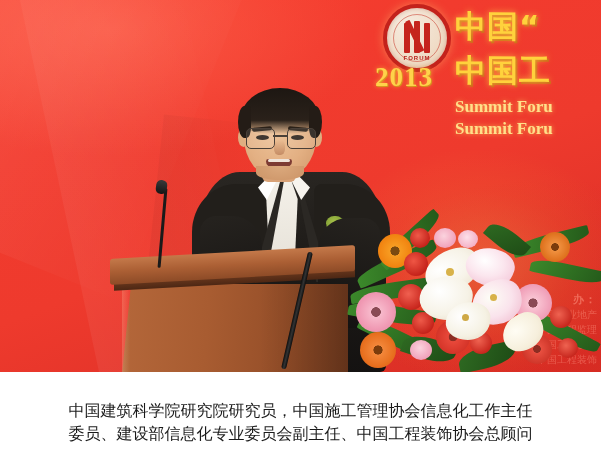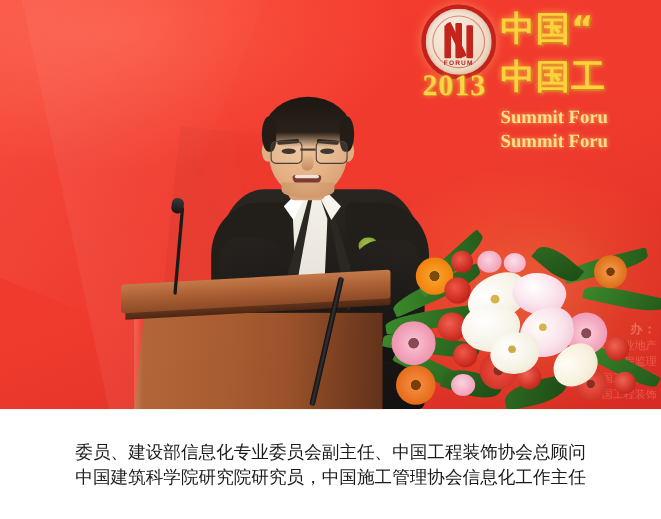--- a/index.html
+++ b/index.html
@@ -47,21 +47,21 @@
   .logo-bar{position:absolute;background:#c5241d;border-radius:1px;}
   #lb1{left:17px;top:15px;width:6px;height:30px;}
   #lb2{left:27px;top:13px;width:6px;height:32px;}
   #lb3{left:37px;top:15px;width:6px;height:30px;}
   #logo-slash{position:absolute;left:18px;top:14px;width:5px;height:34px;background:#c5241d;
     transform:rotate(-26deg);transform-origin:top left;border-radius:1px;}
   #logo-forum{position:absolute;left:0;right:0;bottom:7px;text-align:center;
     font-family:"Liberation Sans",sans-serif;font-size:6px;font-weight:bold;
     letter-spacing:1px;color:#b5211b;}
   #logo-year{
-    position:absolute;left:0;top:60px;width:76px;text-align:center;
+    position:absolute;left:0;top:60px;width:76px;
     font-family:"Liberation Serif","DejaVu Serif",serif;
     font-size:27px;font-weight:bold;letter-spacing:1px;
     color:#ffd24a;
     text-shadow:0 0 5px rgba(255,190,60,.85),1px 1px 0 #c88a16;
   }
 
   #banner-lines{position:absolute;left:100px;top:4px;width:150px;}
   .cn-line{
     font-family:"DejaVu Sans","Liberation Sans",sans-serif;
     font-size:31px;font-weight:bold;line-height:44px;
@@ -378,17 +378,17 @@
         background:radial-gradient(ellipse at 35% 40%,#fffdf4 0%,#f6efdc 60%,#e6dabf 100%);"></div>
 
       <div class="flower" style="left:84px;top:40px;width:8px;height:8px;background:#d8b24a;"></div>
       <div class="flower" style="left:128px;top:66px;width:7px;height:7px;background:#d8b24a;"></div>
       <div class="flower" style="left:100px;top:86px;width:7px;height:7px;background:#cfa946;"></div>
     </div>
 
   </div>
 
   <div id="caption">
+    <div class="cap-line">中国建筑科学院研究院研究员，中国施工管理协会信息化工作主任</div>
     <div class="cap-line">委员、建设部信息化专业委员会副主任、中国工程装饰协会总顾问</div>
-    <div class="cap-line">中国建筑科学院研究院研究员，中国施工管理协会信息化工作主任</div>
   </div>
 
 </div>
 
 </body></html>

